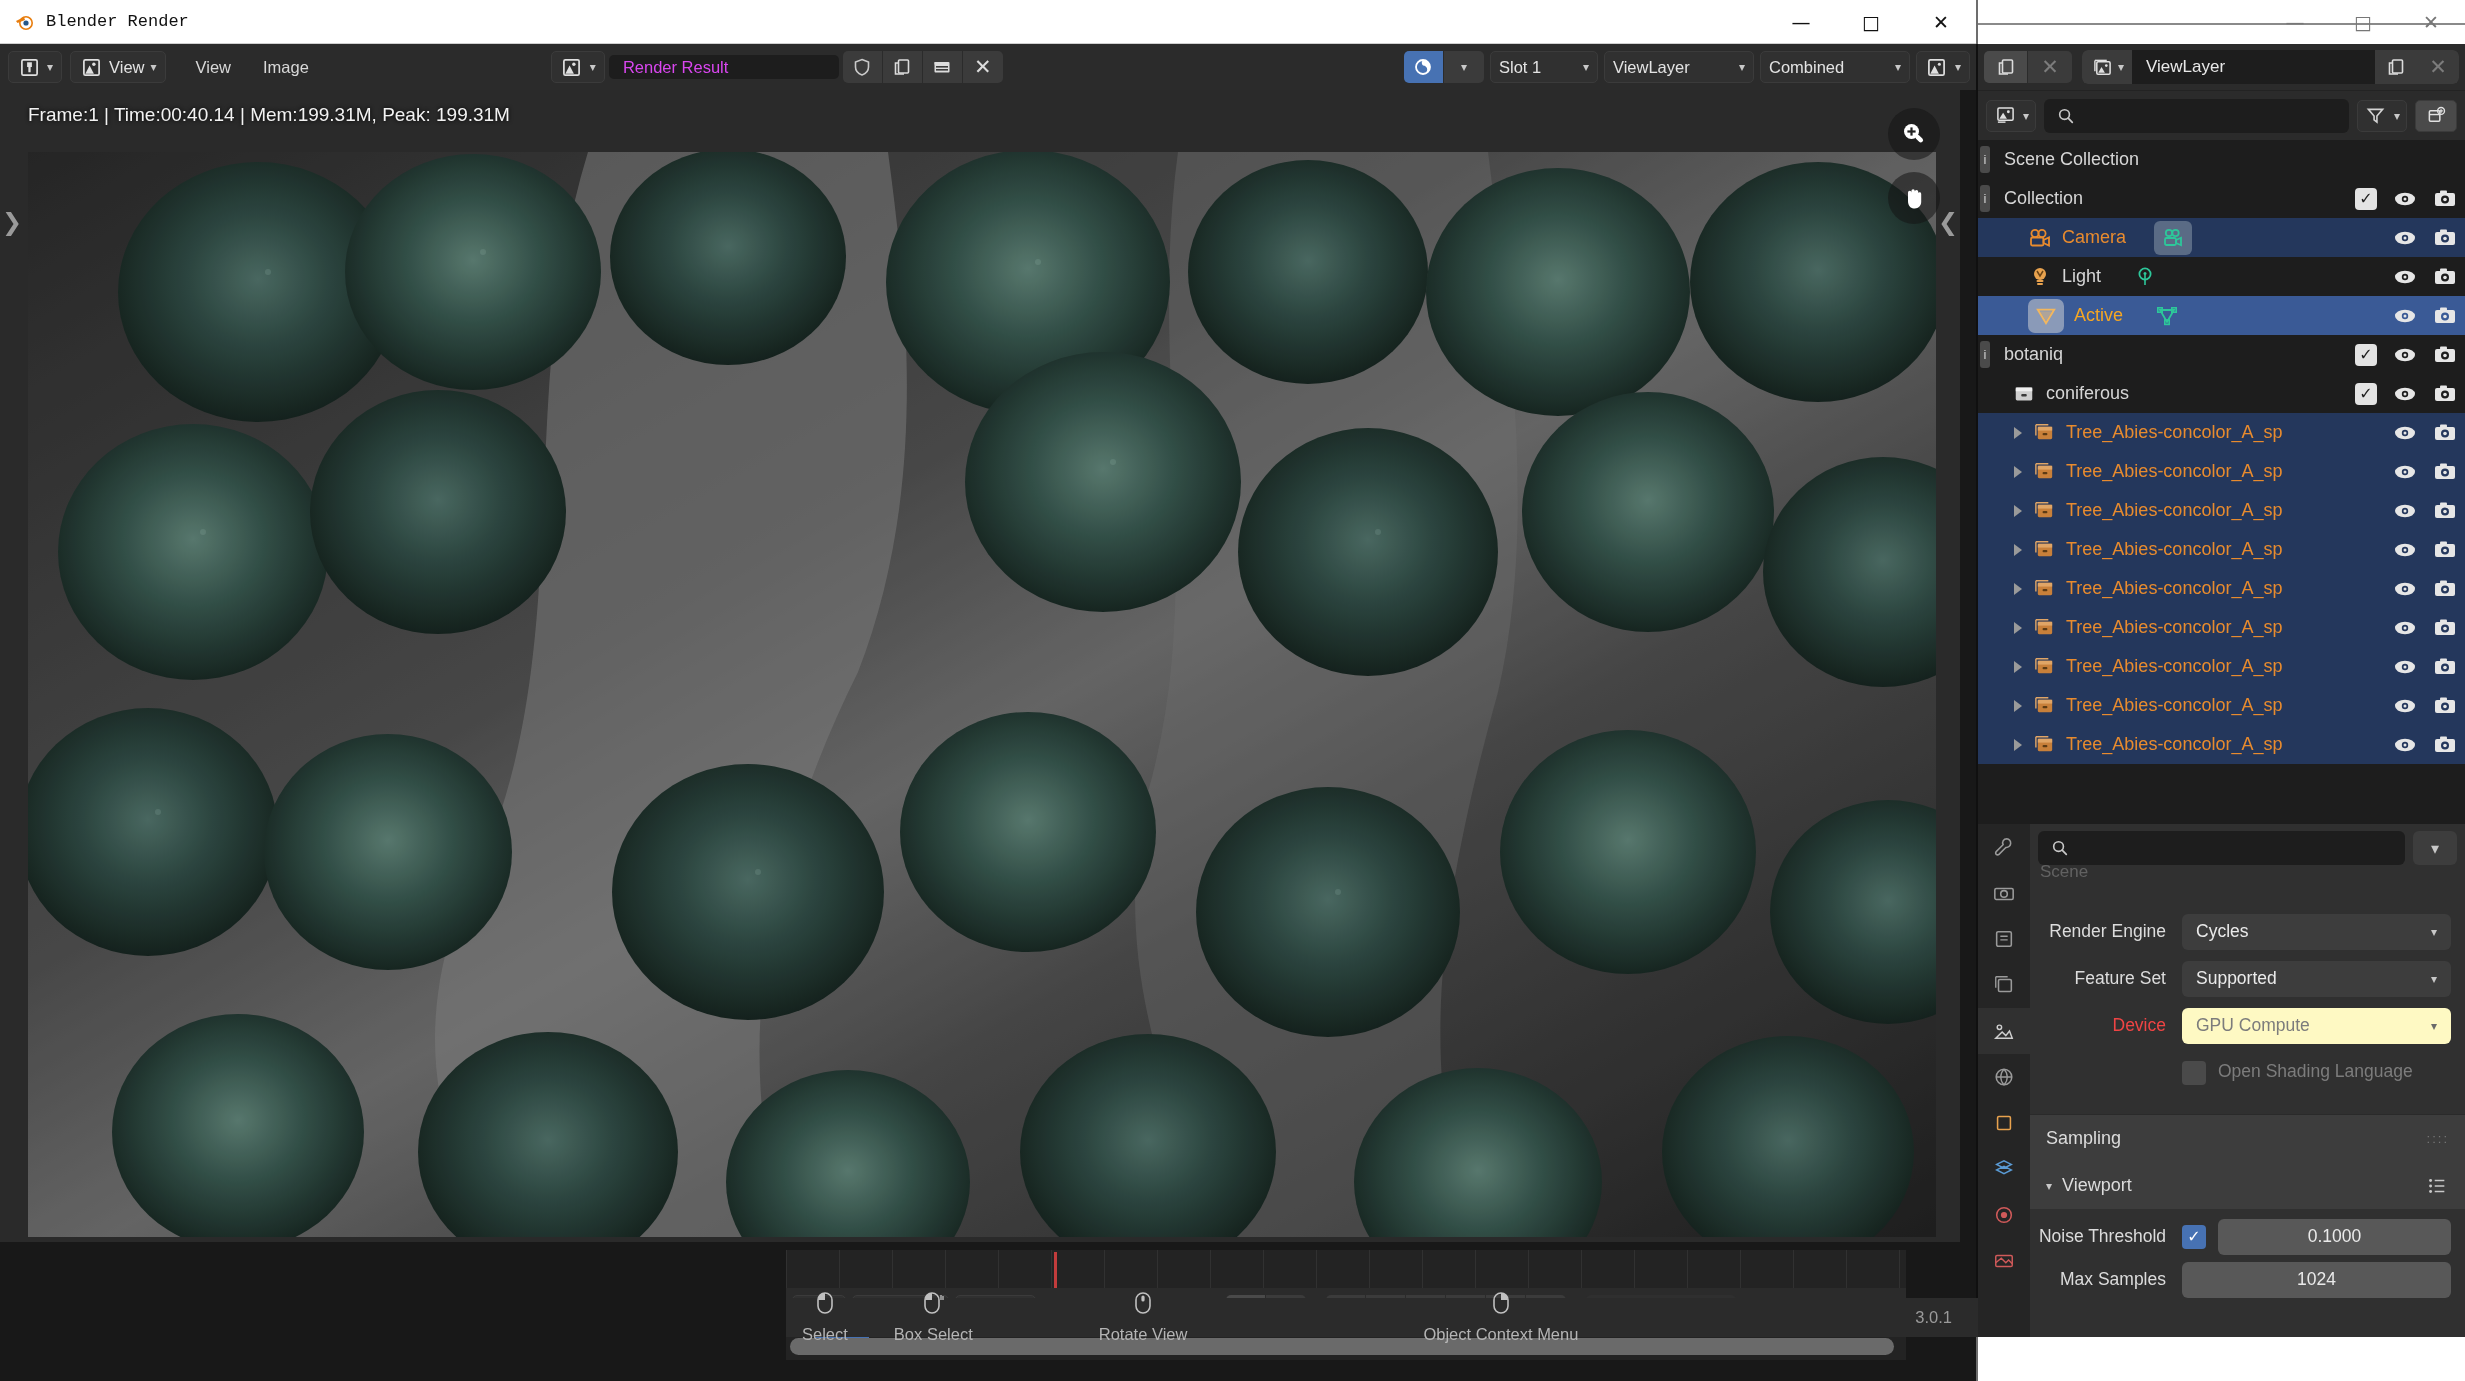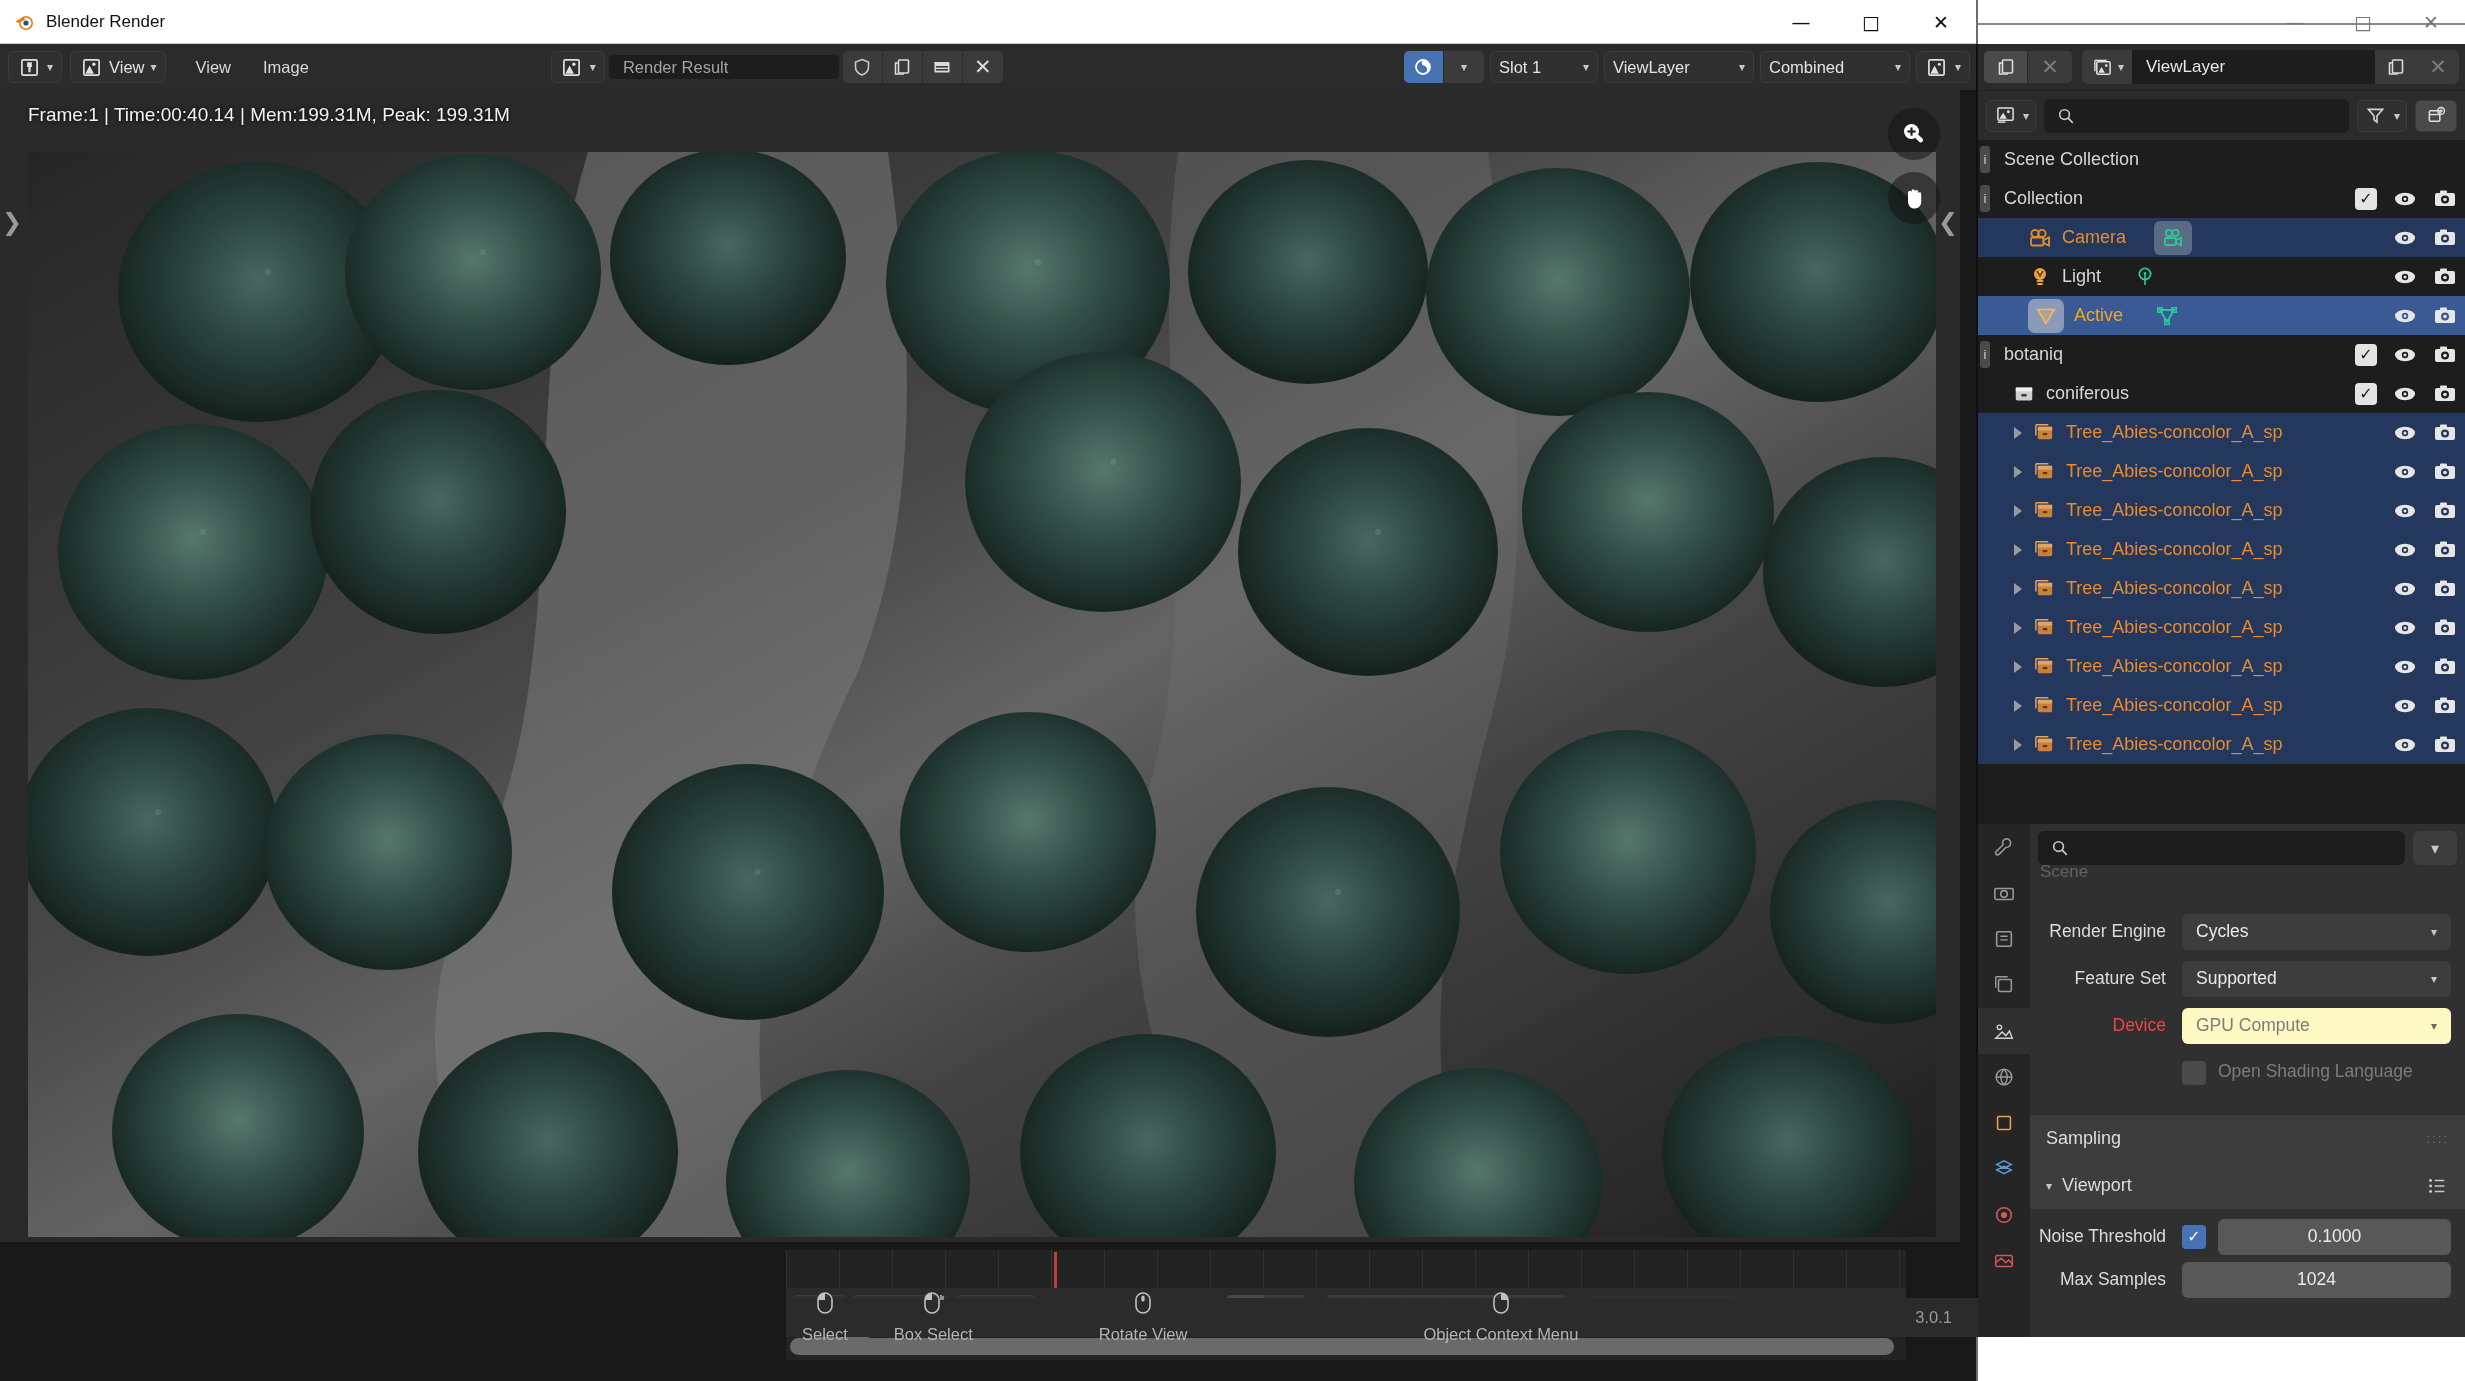--- a/index.html
+++ b/index.html
@@ -72,21 +72,21 @@
   }
   .win-titlebar {
     position: relative; height: 44px; background: #ffffff;
     display: flex; align-items: center;
     border-bottom: 1px solid #d0d0d0;
   }
   .blender-logo {
     width: 22px; height: 22px; margin-left: 14px; margin-right: 10px;
     position: relative; flex: none;
   }
-  .win-title-text { font-size: 17px; color: #111; font-family: Liberation Sans, sans-serif; }
+  .win-title-text { font-size: 17px; color: #111; font-family: Liberation Mono, monospace; }
   .win-btns { margin-left: auto; display: flex; height: 44px; }
   .win-btn {
     width: 70px; height: 44px; display: flex; align-items: center;
     justify-content: center; font-size: 19px; color: #111;
     font-family: "DejaVu Sans", sans-serif;
   }
 
   
   .bl-body { position: relative; width: 1978px; height: 1337px; background: #181818; }
 
@@ -109,21 +109,21 @@
   .chev { font-size: 12px; color: #c8c8c8; font-family: "DejaVu Sans", sans-serif; }
   .icon-box {
     width: 24px; height: 24px; display: inline-flex; align-items: center;
     justify-content: center; flex: none;
   }
   .icon-box svg { display: block; }
 
   .txt-field {
     height: 24px; background: #1d1d1d; border-radius: 5px;
     display: flex; align-items: center; padding: 0 14px;
-    color: #a3a3a3; font-size: 16.5px; min-width: 180px;
+    color: #d946ef; font-size: 16.5px; min-width: 180px;
   }
   .btn-grp { display: flex; height: 32px; border-radius: 5px; overflow: hidden; }
   .btn-grp > div {
     width: 40px; height: 32px; background: #3b3b3b;
     display: flex; align-items: center; justify-content: center;
     border-right: 1px solid #2b2b2b;
   }
   .btn-grp > div:last-child { border-right: none; }
   .btn-blue { background: #4772b3 !important; }
 

